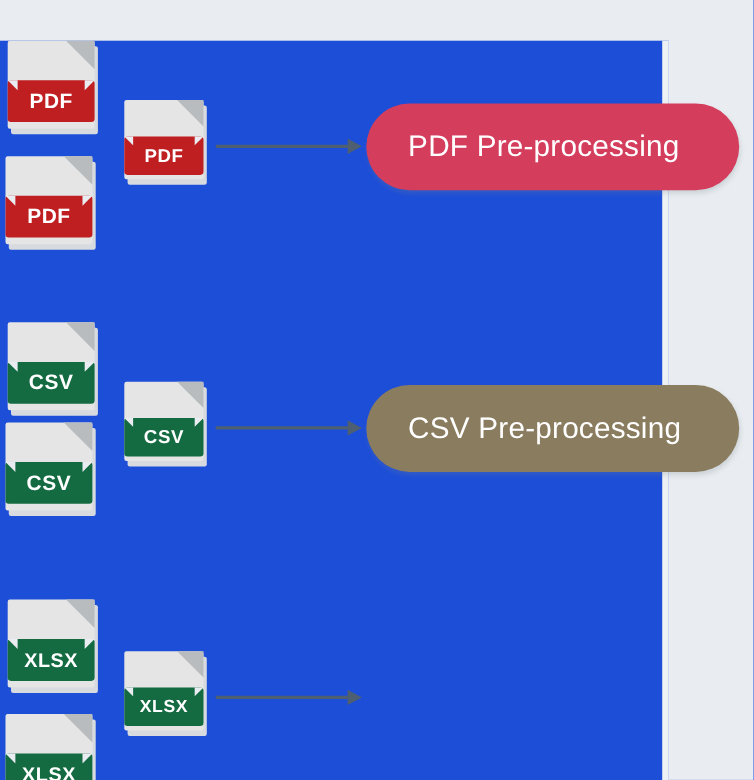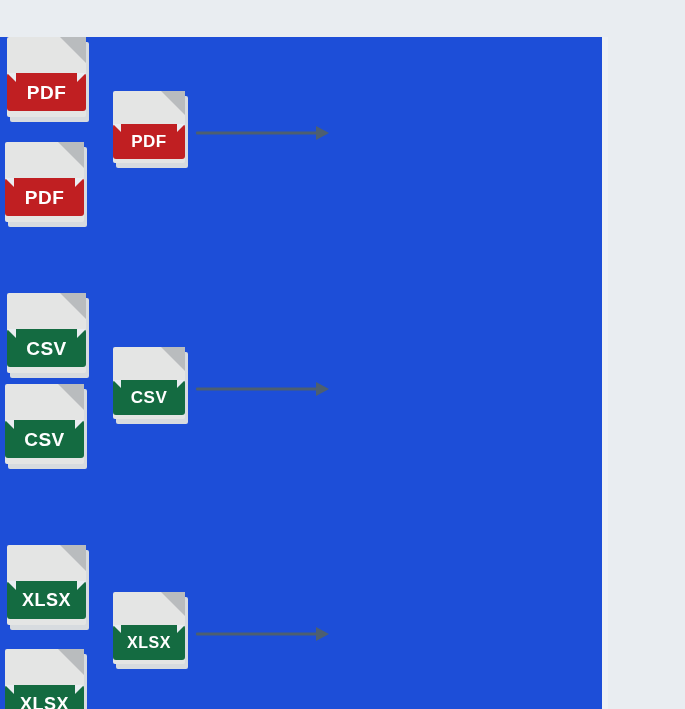--- a/index.html
+++ b/index.html
@@ -192,20 +192,23 @@
       <div class="notch notch-l" style="border-width:8px 0 0 8px; border-left-color:transparent; border-top-color:#e9edf1;"></div>
       <div class="notch notch-r" style="border-width:8px 8px 0 0; border-right-color:transparent; border-top-color:#e9edf1;"></div>
     </div>
   </div>
 
   <div class="arrow" style="left:196px; top:88px; width:133px; height:16px;">
     <div class="shaft" style="width:122px;"></div>
     <div class="head"></div>
   </div>
 
+  <div class="pill" style="left:333px; top:57px; width:339px; height:79px; background:#d43d5c;">
+    <span class="pill-label">PDF Pre-processing</span>
+  </div>
 
   <div class="file-icon" style="left:7px; top:256px; width:79px; height:80px; --banner-color:#146b41;">
     <div class="page-shadow"></div>
     <div class="page"></div>
     <div class="fold" style="border-width:0 26px 26px 0;"></div>
     <div class="banner-wrap" style="top:36px; height:38px;">
       <div class="banner" style="background:#146b41;">
         <span class="banner-label" style="font-size:19px;">CSV</span>
       </div>
       <div class="notch notch-l" style="border-width:9px 0 0 9px; border-left-color:transparent; border-top-color:#e9edf1;"></div>
@@ -237,20 +240,23 @@
       <div class="notch notch-l" style="border-width:8px 0 0 8px; border-left-color:transparent; border-top-color:#e9edf1;"></div>
       <div class="notch notch-r" style="border-width:8px 8px 0 0; border-right-color:transparent; border-top-color:#e9edf1;"></div>
     </div>
   </div>
 
   <div class="arrow" style="left:196px; top:344px; width:133px; height:16px;">
     <div class="shaft" style="width:122px;"></div>
     <div class="head"></div>
   </div>
 
+  <div class="pill" style="left:333px; top:313px; width:339px; height:79px; background:#8a7c5e;">
+    <span class="pill-label">CSV Pre-processing</span>
+  </div>
 
   <div class="file-icon" style="left:7px; top:508px; width:79px; height:80px; --banner-color:#146b41;">
     <div class="page-shadow"></div>
     <div class="page"></div>
     <div class="fold" style="border-width:0 26px 26px 0;"></div>
     <div class="banner-wrap" style="top:36px; height:38px;">
       <div class="banner" style="background:#146b41;">
         <span class="banner-label" style="font-size:18px;">XLSX</span>
       </div>
       <div class="notch notch-l" style="border-width:9px 0 0 9px; border-left-color:transparent; border-top-color:#e9edf1;"></div>

